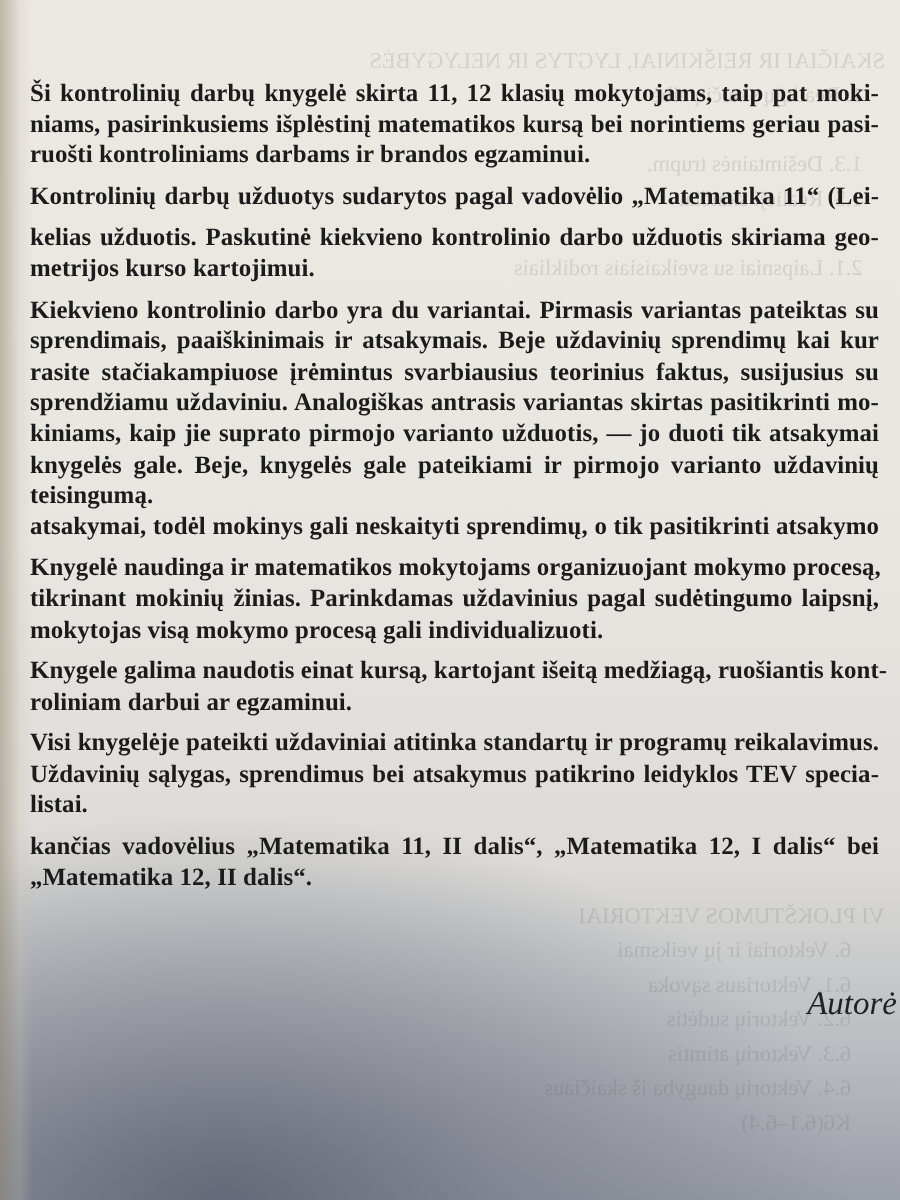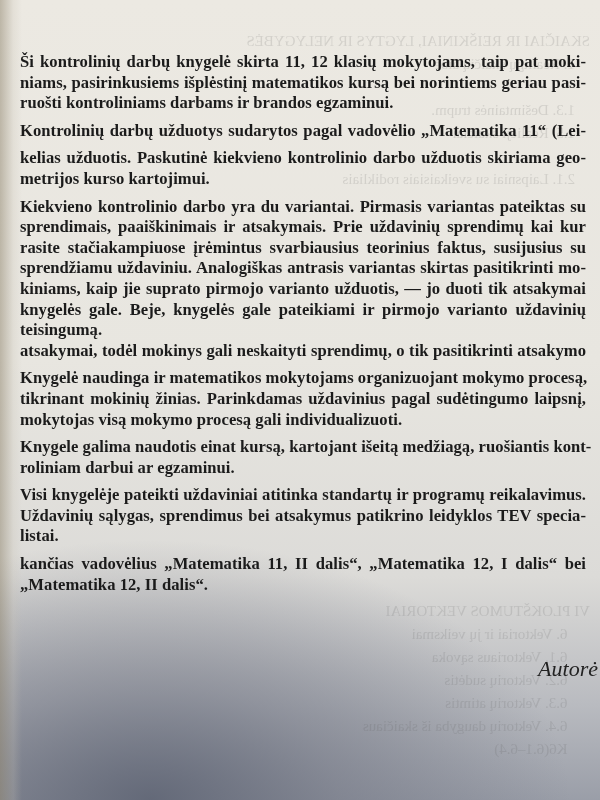--- a/index.html
+++ b/index.html
@@ -104,21 +104,21 @@
     </p>
     <p class="para">
       <span class="line">Kontrolinių darbų užduotys sudarytos pagal vadovėlio „Matematika 11“ (Lei-</span>
     </p>
     <p class="para">
       <span class="line">kelias užduotis. Paskutinė kiekvieno kontrolinio darbo užduotis skiriama geo-</span>
       <span class="line last">metrijos kurso kartojimui.</span>
     </p>
     <p class="para">
       <span class="line">Kiekvieno kontrolinio darbo yra du variantai. Pirmasis variantas pateiktas su</span>
-      <span class="line">sprendimais, paaiškinimais ir atsakymais. Prie uždavinių sprendimų kai kur</span>
+      <span class="line">sprendimais, paaiškinimais ir atsakymais. Beje uždavinių sprendimų kai kur</span>
       <span class="line">rasite stačiakampiuose įrėmintus svarbiausius teorinius faktus, susijusius su</span>
       <span class="line">sprendžiamu uždaviniu. Analogiškas antrasis variantas skirtas pasitikrinti mo-</span>
       <span class="line">kiniams, kaip jie suprato pirmojo varianto užduotis, — jo duoti tik atsakymai</span>
       <span class="line">knygelės gale. Beje, knygelės gale pateikiami ir pirmojo varianto uždavinių</span>
       <span class="line last">teisingumą.</span>
       <span class="line">atsakymai, todėl mokinys gali neskaityti sprendimų, o tik pasitikrinti atsakymo</span>
     </p>
     <p class="para">
       <span class="line">Knygelė naudinga ir matematikos mokytojams organizuojant mokymo procesą,</span>
       <span class="line">tikrinant mokinių žinias. Parinkdamas uždavinius pagal sudėtingumo laipsnį,</span>

